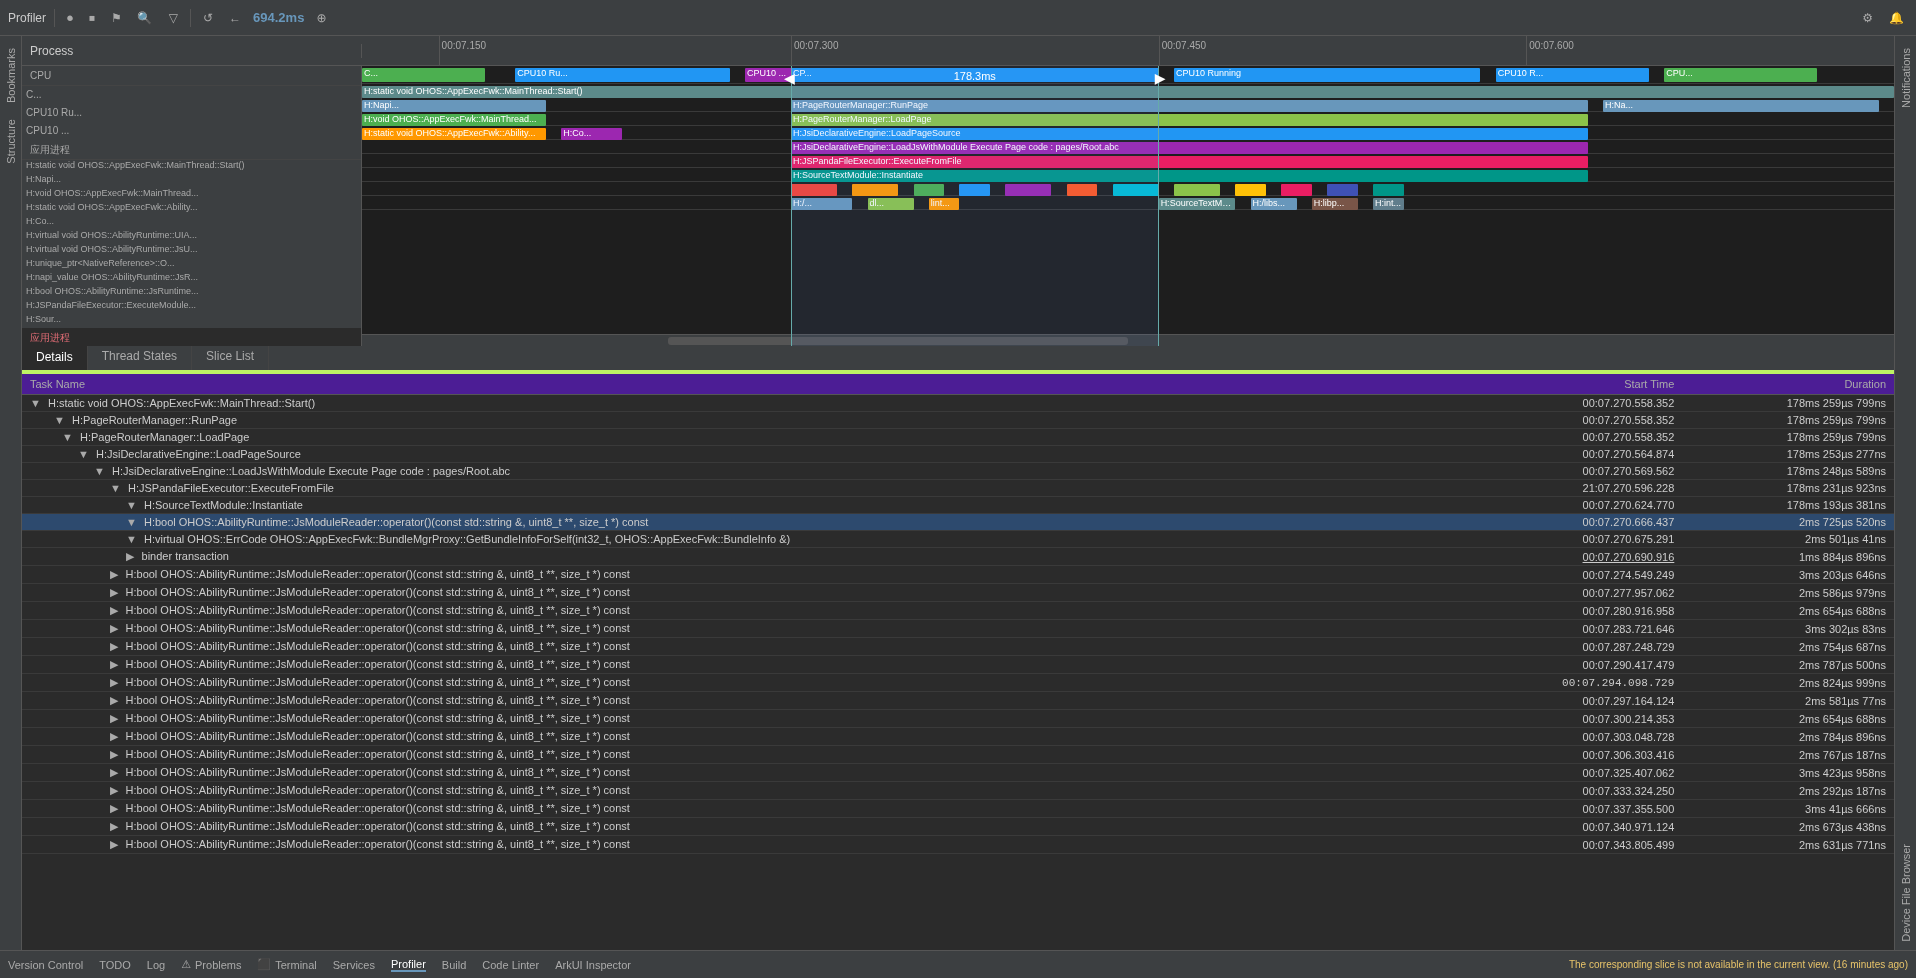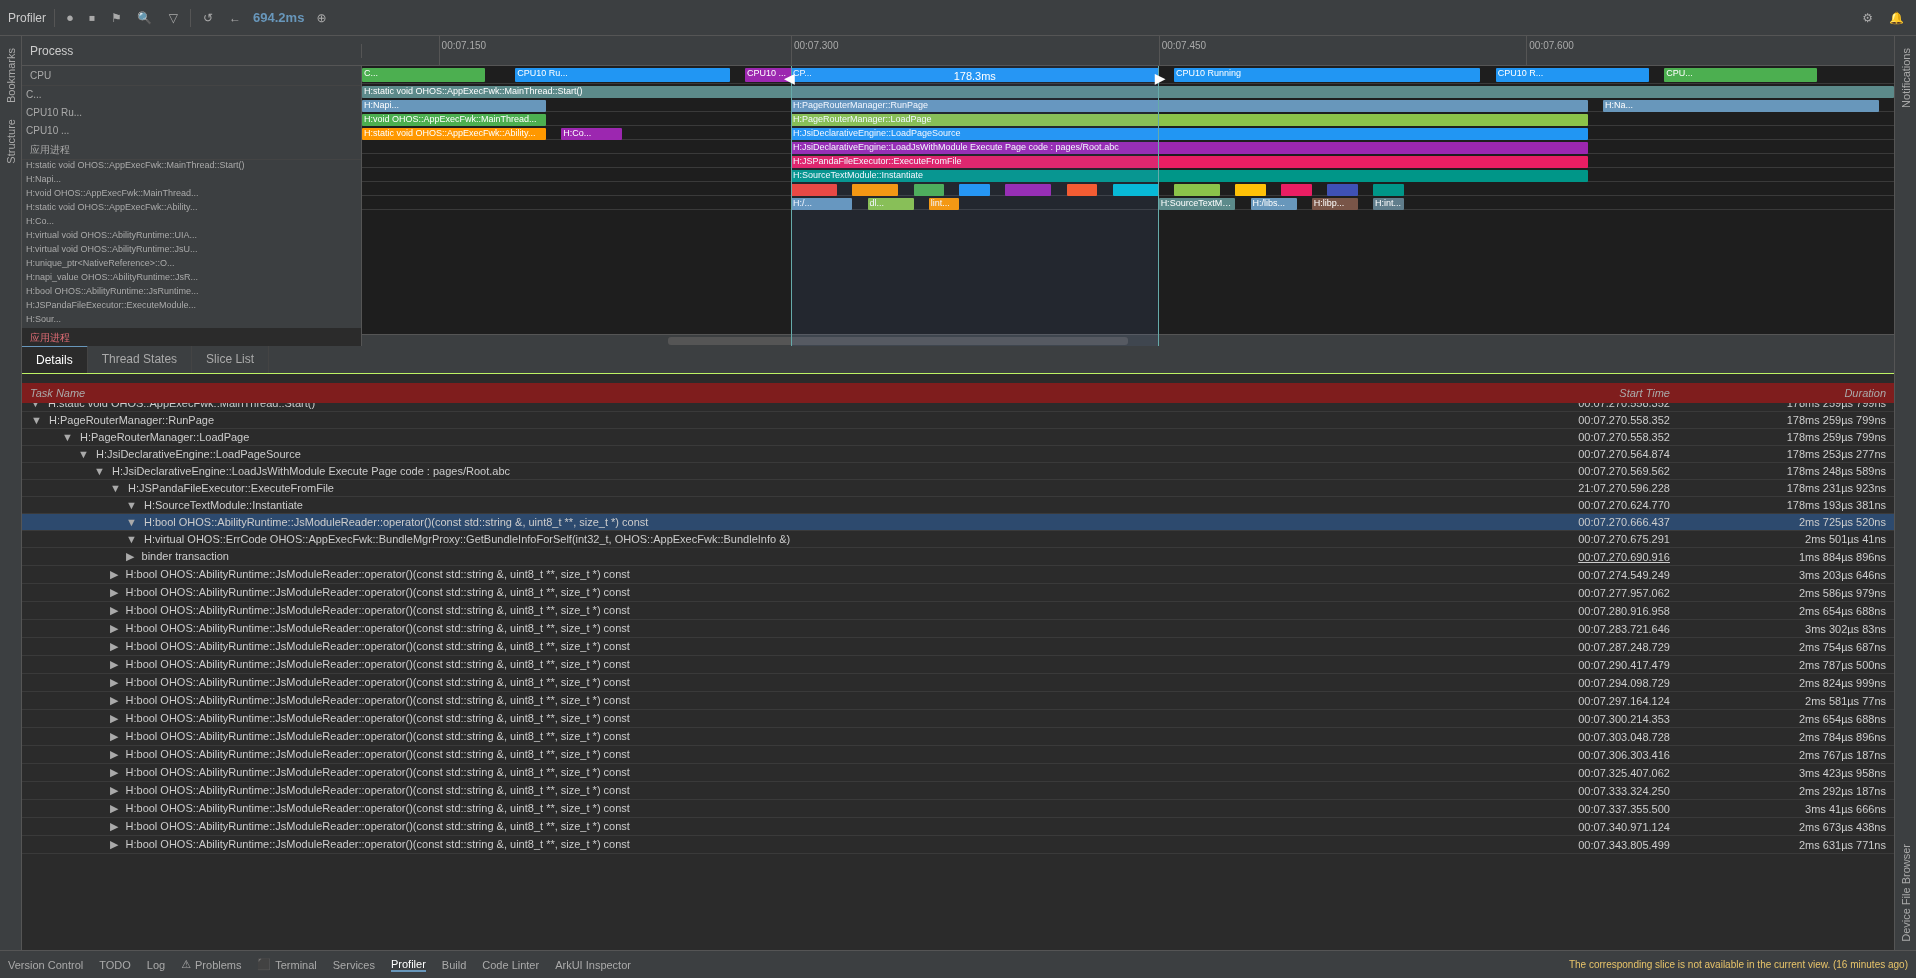--- a/index.html
+++ b/index.html
@@ -73,33 +73,33 @@
 
     
     .cpu-block {
       position: absolute; height: 14px; top: 2px; border-radius: 1px; overflow: hidden;
       font-size: 9px; color: #fff; padding-left: 2px; white-space: nowrap; text-overflow: ellipsis;
     }
 
     
     #bottom-panel { flex: 1; display: flex; flex-direction: column; background: #2b2b2b; overflow: hidden; }
     #tabs-bar {
-      display: flex; background: #3c3f41; border-bottom: 1px solid #bef264;
+      display: flex; background: #3c3f41; border-bottom: 4px solid #bef264;
       height: 28px; align-items: flex-end;
     }
     .tab-item {
       padding: 4px 14px; cursor: pointer; font-size: 12px; color: #aaa; border-right: 1px solid #444;
       height: 28px; display: flex; align-items: center;
     }
     .tab-item.active { color: #fff; background: #2b2b2b; border-top: 2px solid #6897bb; }
 
     
     #table-container { flex: 1; overflow-y: auto; overflow-x: hidden; }
     table { width: 100%; border-collapse: collapse; font-size: 11px; }
-    thead tr { background: #7f1d1d; position: sticky; top: 9px; z-index: 5; font-style: italic; }
+    thead tr { background: #4c1d95; position: sticky; top: 0; z-index: 5; }
     thead th { padding: 4px 8px; text-align: left; border-bottom: 1px solid #555; color: #aaa; font-weight: normal; }
     thead th:last-child, thead th:nth-child(2) { text-align: right; }
     tbody tr { border-bottom: 1px solid #3a3a3a; }
     tbody tr.selected { background: #2d4a6e; }
     tbody td { padding: 2px 8px; color: #ccc; white-space: nowrap; overflow: hidden; text-overflow: ellipsis; }
     tbody td:last-child, tbody td:nth-child(2) { text-align: right; }
     .tree-arrow { color: #aaa; margin-right: 4px; cursor: pointer; }
 
     
     #status-bar {
@@ -284,21 +284,21 @@
               <th style="text-align:right;margin-top:43px;">Duration</th>
             </tr>
           </thead>
           <tbody id="table-body">
           <tr>
                 <td style="padding-left: 8px;"><span class="tree-arrow">▼ </span><span>H:static void OHOS::AppExecFwk::MainThread::Start()</span></td>
                 <td style="text-align: right;">00:07.270.558.352</td>
                 <td style="text-align: right;">178ms 259µs 799ns</td>
               </tr>
               <tr>
-                <td style="padding-left: 9px;"><span class="tree-arrow">▼ </span><span>H:PageRouterManager::RunPage</span></td>
+                <td style="padding-left: 32px;"><span class="tree-arrow">▼ </span><span>H:PageRouterManager::RunPage</span></td>
                 <td style="text-align: right;">00:07.270.558.352</td>
                 <td style="text-align: right;">178ms 259µs 799ns</td>
               </tr>
               <tr>
                 <td style="padding-left: 40px;"><span class="tree-arrow">▼ </span><span>H:PageRouterManager::LoadPage</span></td>
                 <td style="text-align: right;">00:07.270.558.352</td>
                 <td style="text-align: right;">178ms 259µs 799ns</td>
               </tr>
               <tr>
                 <td style="padding-left: 56px;"><span class="tree-arrow">▼ </span><span>H:JsiDeclarativeEngine::LoadPageSource</span></td>
@@ -360,21 +360,21 @@
                 <td style="text-align: right;">00:07.287.248.729</td>
                 <td style="text-align: right;">2ms 754µs 687ns</td>
               </tr>
               <tr>
                 <td style="padding-left: 88px;"><span class="tree-arrow">▶ </span><span>H:bool OHOS::AbilityRuntime::JsModuleReader::operator()(const std::string &amp;, uint8_t **, size_t *) const</span></td>
                 <td style="text-align: right;">00:07.290.417.479</td>
                 <td style="text-align: right;">2ms 787µs 500ns</td>
               </tr>
               <tr>
                 <td style="padding-left: 88px;"><span class="tree-arrow">▶ </span><span>H:bool OHOS::AbilityRuntime::JsModuleReader::operator()(const std::string &amp;, uint8_t **, size_t *) const</span></td>
-                <td style="">00:07.294.098.729</td>
+                <td style=" font-family: Liberation Mono, monospace;">00:07.294.098.729</td>
                 <td style="text-align: right;">2ms 824µs 999ns</td>
               </tr>
               <tr>
                 <td style="padding-left: 88px;"><span class="tree-arrow">▶ </span><span>H:bool OHOS::AbilityRuntime::JsModuleReader::operator()(const std::string &amp;, uint8_t **, size_t *) const</span></td>
                 <td style="text-align: right;">00:07.297.164.124</td>
                 <td style="text-align: right;">2ms 581µs 77ns</td>
               </tr>
               <tr>
                 <td style="padding-left: 88px;"><span class="tree-arrow">▶ </span><span>H:bool OHOS::AbilityRuntime::JsModuleReader::operator()(const std::string &amp;, uint8_t **, size_t *) const</span></td>
                 <td style="text-align: right;">00:07.300.214.353</td>

